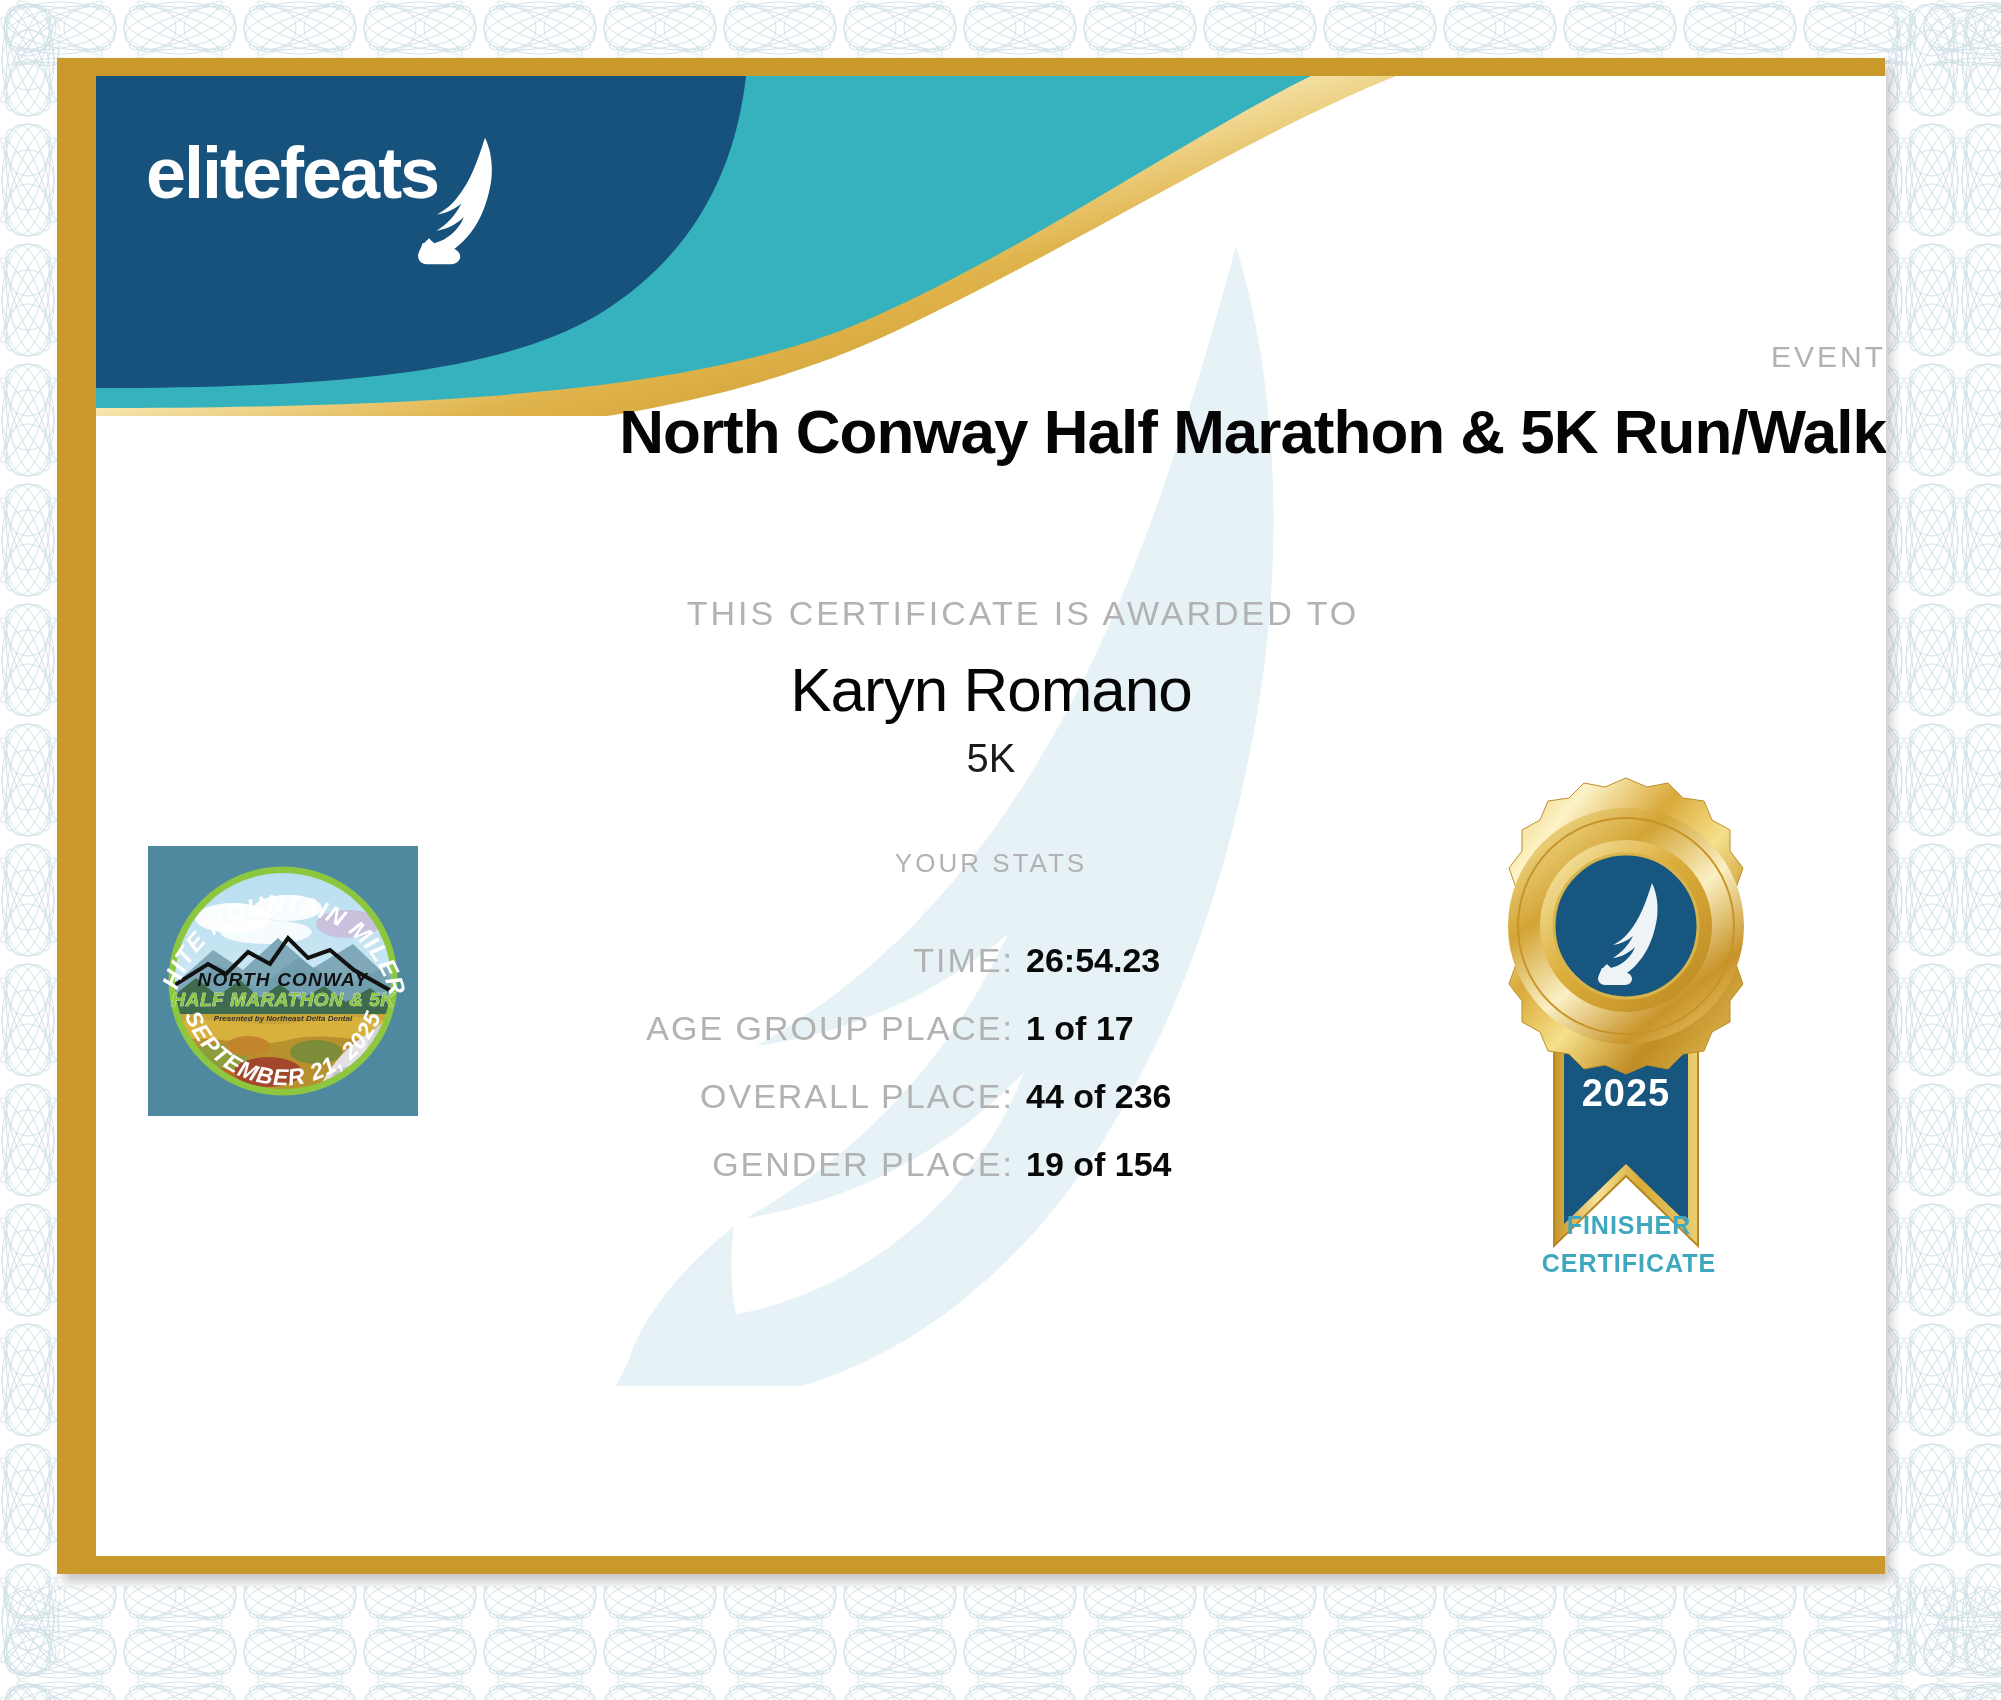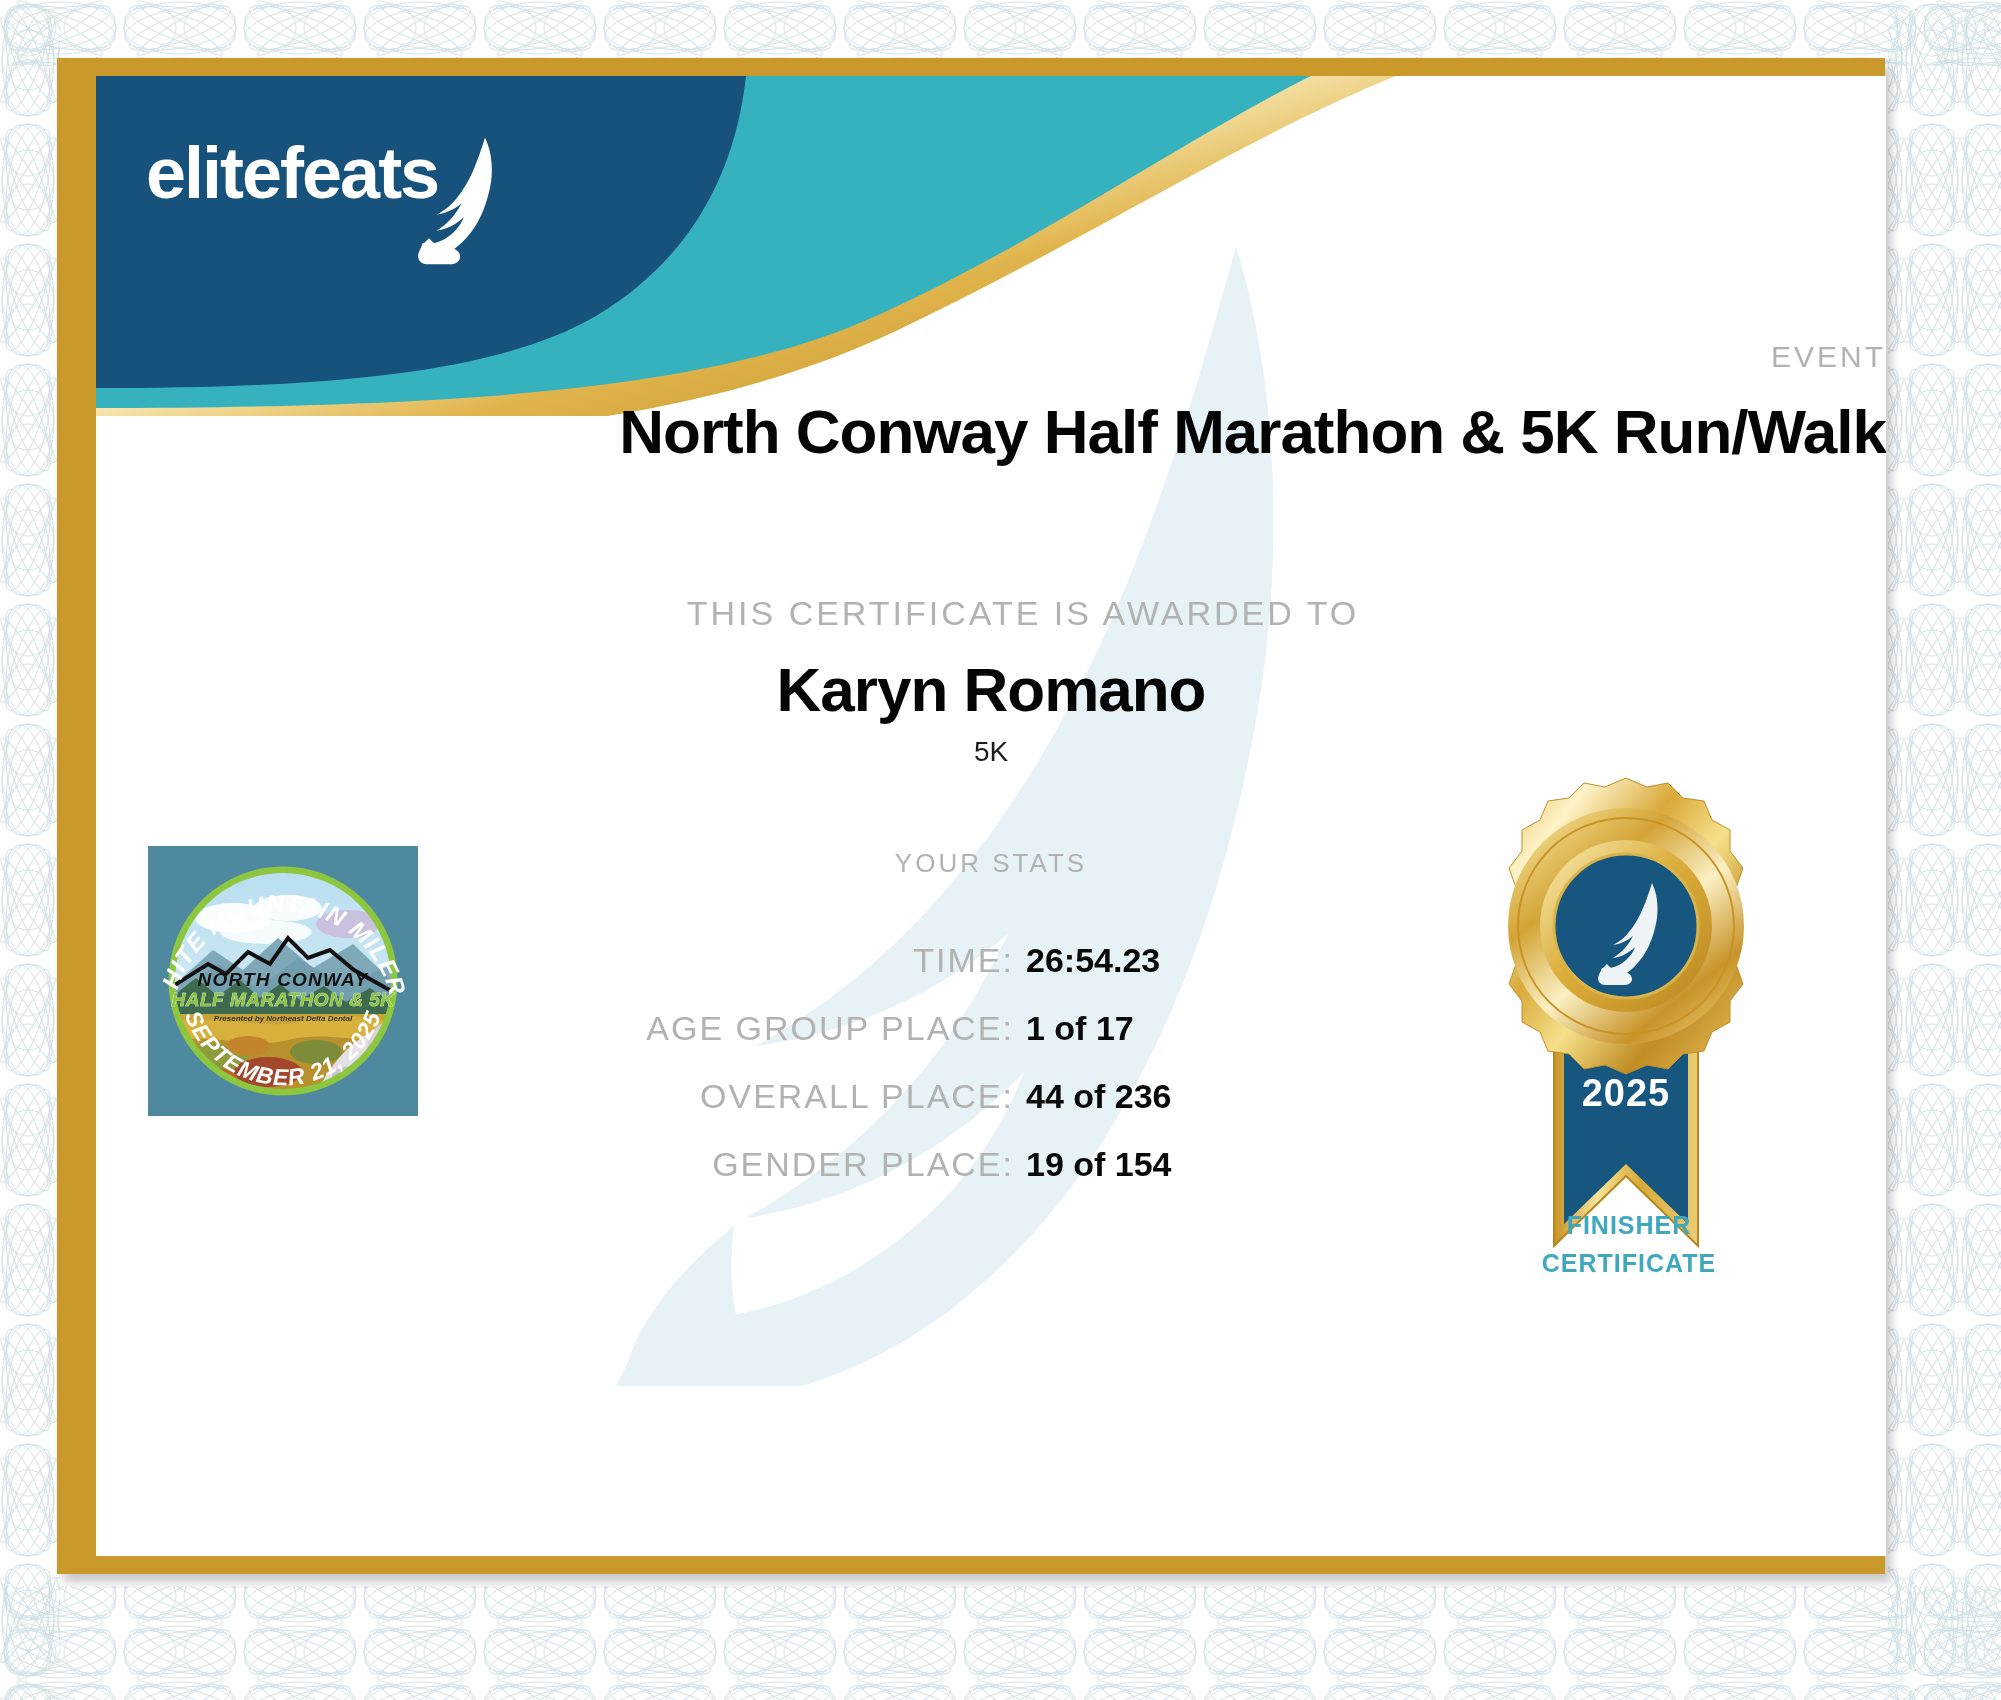--- a/index.html
+++ b/index.html
@@ -72,26 +72,26 @@
     letter-spacing:-1px;
     white-space:nowrap;
   }
 
   #awarded-label{
     position:absolute;left:0;top:518px;width:1790px;
     text-align:center;font-size:34px;padding-left:32px;
   }
   #recipient-name{
     position:absolute;left:0;top:578px;width:1790px;
-    text-align:center;font-size:62px;font-weight:bold;color:#050505;
+    text-align:center;font-size:62px;font-weight:normal;color:#050505;
     letter-spacing:-1px;
   }
   #recipient-category{
     position:absolute;left:0;top:660px;width:1790px;
-    text-align:center;font-size:28px;font-weight:400;color:#1a1a1a;
+    text-align:center;font-size:40px;font-weight:400;color:#1a1a1a;
   }
 
   #stats-label{
     position:absolute;left:0;top:772px;width:1790px;
     text-align:center;font-size:26px;
   }
 
   #stats-table{
     position:absolute;left:270px;top:865px;width:920px;
   }

